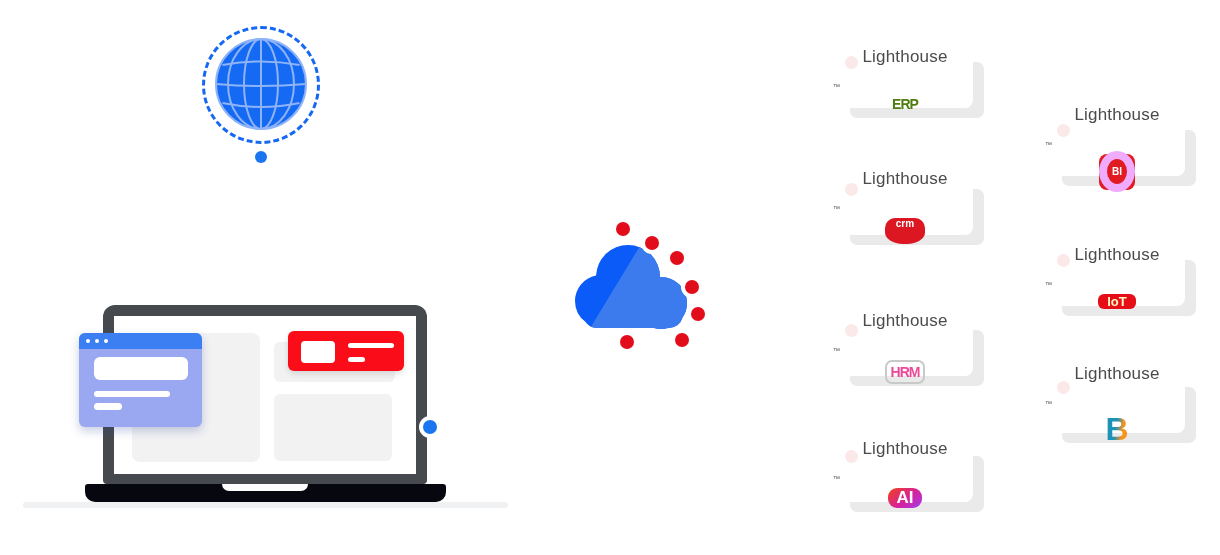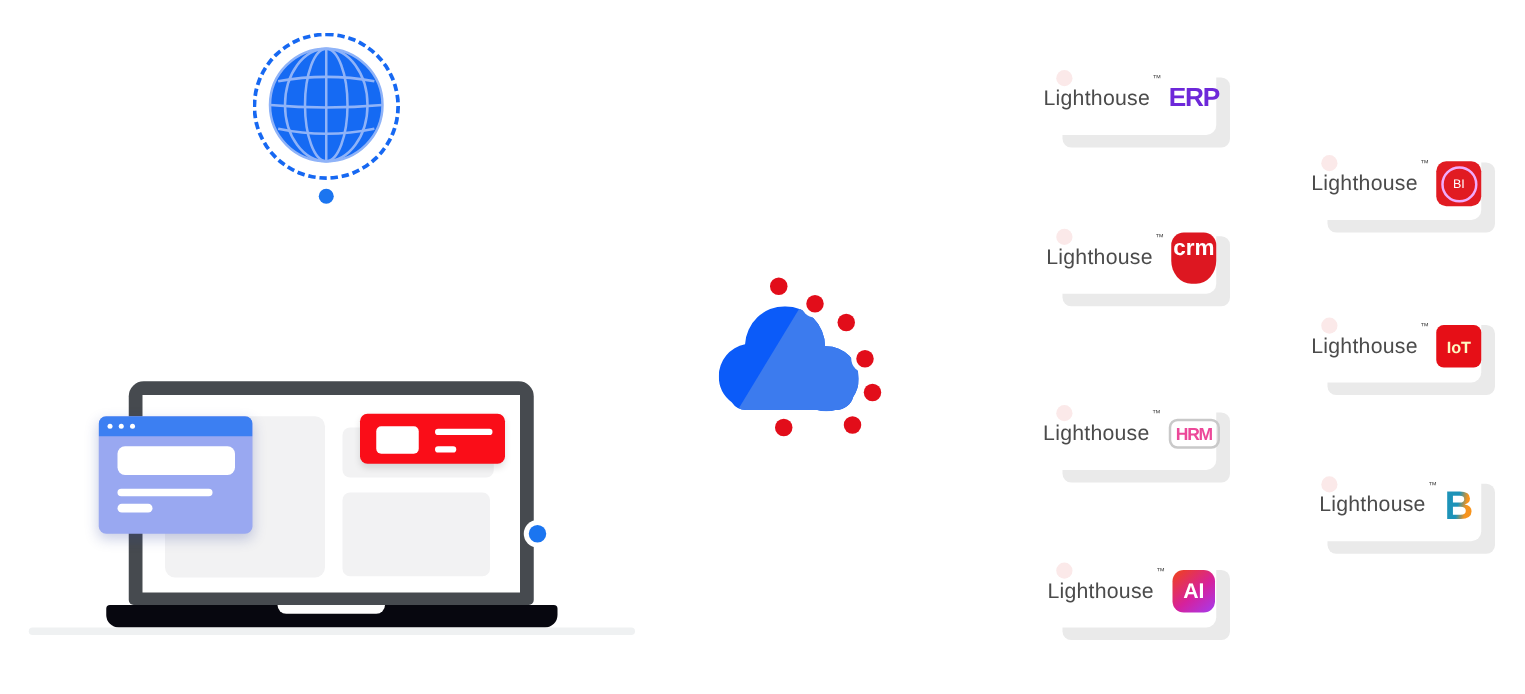--- a/index.html
+++ b/index.html
@@ -46,42 +46,42 @@
 
   
   .cloud{position:absolute;left:573px;top:241px;width:114px;height:89px;}
   .cloud-dot{position:absolute;width:22px;height:22px;border-radius:50%;background:#fff;
              display:flex;align-items:center;justify-content:center;}
   .cloud-dot i{display:block;width:14px;height:14px;border-radius:50%;background:#e20d1a;}
 
   
   .card{position:absolute;width:136px;height:58px;background:#fff;border-radius:8px;
         box-shadow:12px 11px 0 -1px #eaeaea;display:flex;align-items:center;justify-content:center;
-        gap:6px;cursor:pointer;}
+        gap:6px;cursor:pointer;flex-direction:column;}
   .card::after{content:"";position:absolute;left:8px;top:6px;width:13px;height:13px;border-radius:50%;
                background:#fbe9e9;}
   .brand{font-size:17px;color:#4b4b4b;font-weight:500;letter-spacing:.2px;}
   .tm{font-size:7px;color:#4b4b4b;align-self:flex-start;margin:10px 0 0 -4px;}
   .card--erp{left:837px;top:50px;}  .card--crm{left:837px;top:177px;}
   .card--hrm{left:837px;top:318px;} .card--ai{left:837px;top:444px;}
   .card--bi{left:1049px;top:118px;} .card--iot{left:1049px;top:248px;} .card--b{left:1049px;top:375px;}
 
-  .badge-erp{color:#6d28d9;font-weight:800;font-size:21px;letter-spacing:-1px;}
-  .badge-crm{background:#dd1721;color:#fff;font-weight:800;font-size:18px;width:40px;height:26px;
+  .badge-erp{color:#4d7c0f;font-weight:800;font-size:14px;letter-spacing:-1px;}
+  .badge-crm{background:#dd1721;color:#fff;font-weight:800;font-size:10px;width:40px;height:26px;
              border-radius:10px 10px 45% 45%;display:flex;align-items:center;justify-content:center;
              padding-bottom:15px;}
   .badge-hrm{border:2px solid #c9c9c9;border-radius:7px;color:#ec4899;font-weight:800;font-size:14px;
              padding:2px 4px;letter-spacing:-1px;}
   .badge-ai{width:34px;height:34px;border-radius:9px;color:#fff;font-weight:800;font-size:17px;
             background:linear-gradient(140deg,#ee4023 5%,#d6219c 55%,#a43bf0 100%);
             display:flex;align-items:center;justify-content:center;}
   .badge-bi{width:36px;height:36px;border-radius:8px;background:#e11b22;
             display:flex;align-items:center;justify-content:center;}
-  .badge-bi .ring{width:25px;height:25px;border:2px solid #f0abfc;border-radius:50%;color:#fff;
-                  font-weight:400;font-size:10px;display:flex;align-items:center;justify-content:center;}
+  .badge-bi .ring{width:25px;height:25px;border:8px solid #f0abfc;border-radius:50%;color:#fff;
+                  font-weight:700;font-size:10px;display:flex;align-items:center;justify-content:center;}
   .badge-iot{width:38px;height:34px;border-radius:6px;background:#e60f17;color:#fef9c3;font-weight:700;
              font-size:13px;display:flex;align-items:center;justify-content:center;}
   .badge-b{font-size:32px;font-weight:800;line-height:1;
            background:linear-gradient(100deg,#1d93b8 45%,#f7941d 70%);
            -webkit-background-clip:text;background-clip:text;color:transparent;}
 </style>
 </head>
 <body>
 
 <div class="scene">

